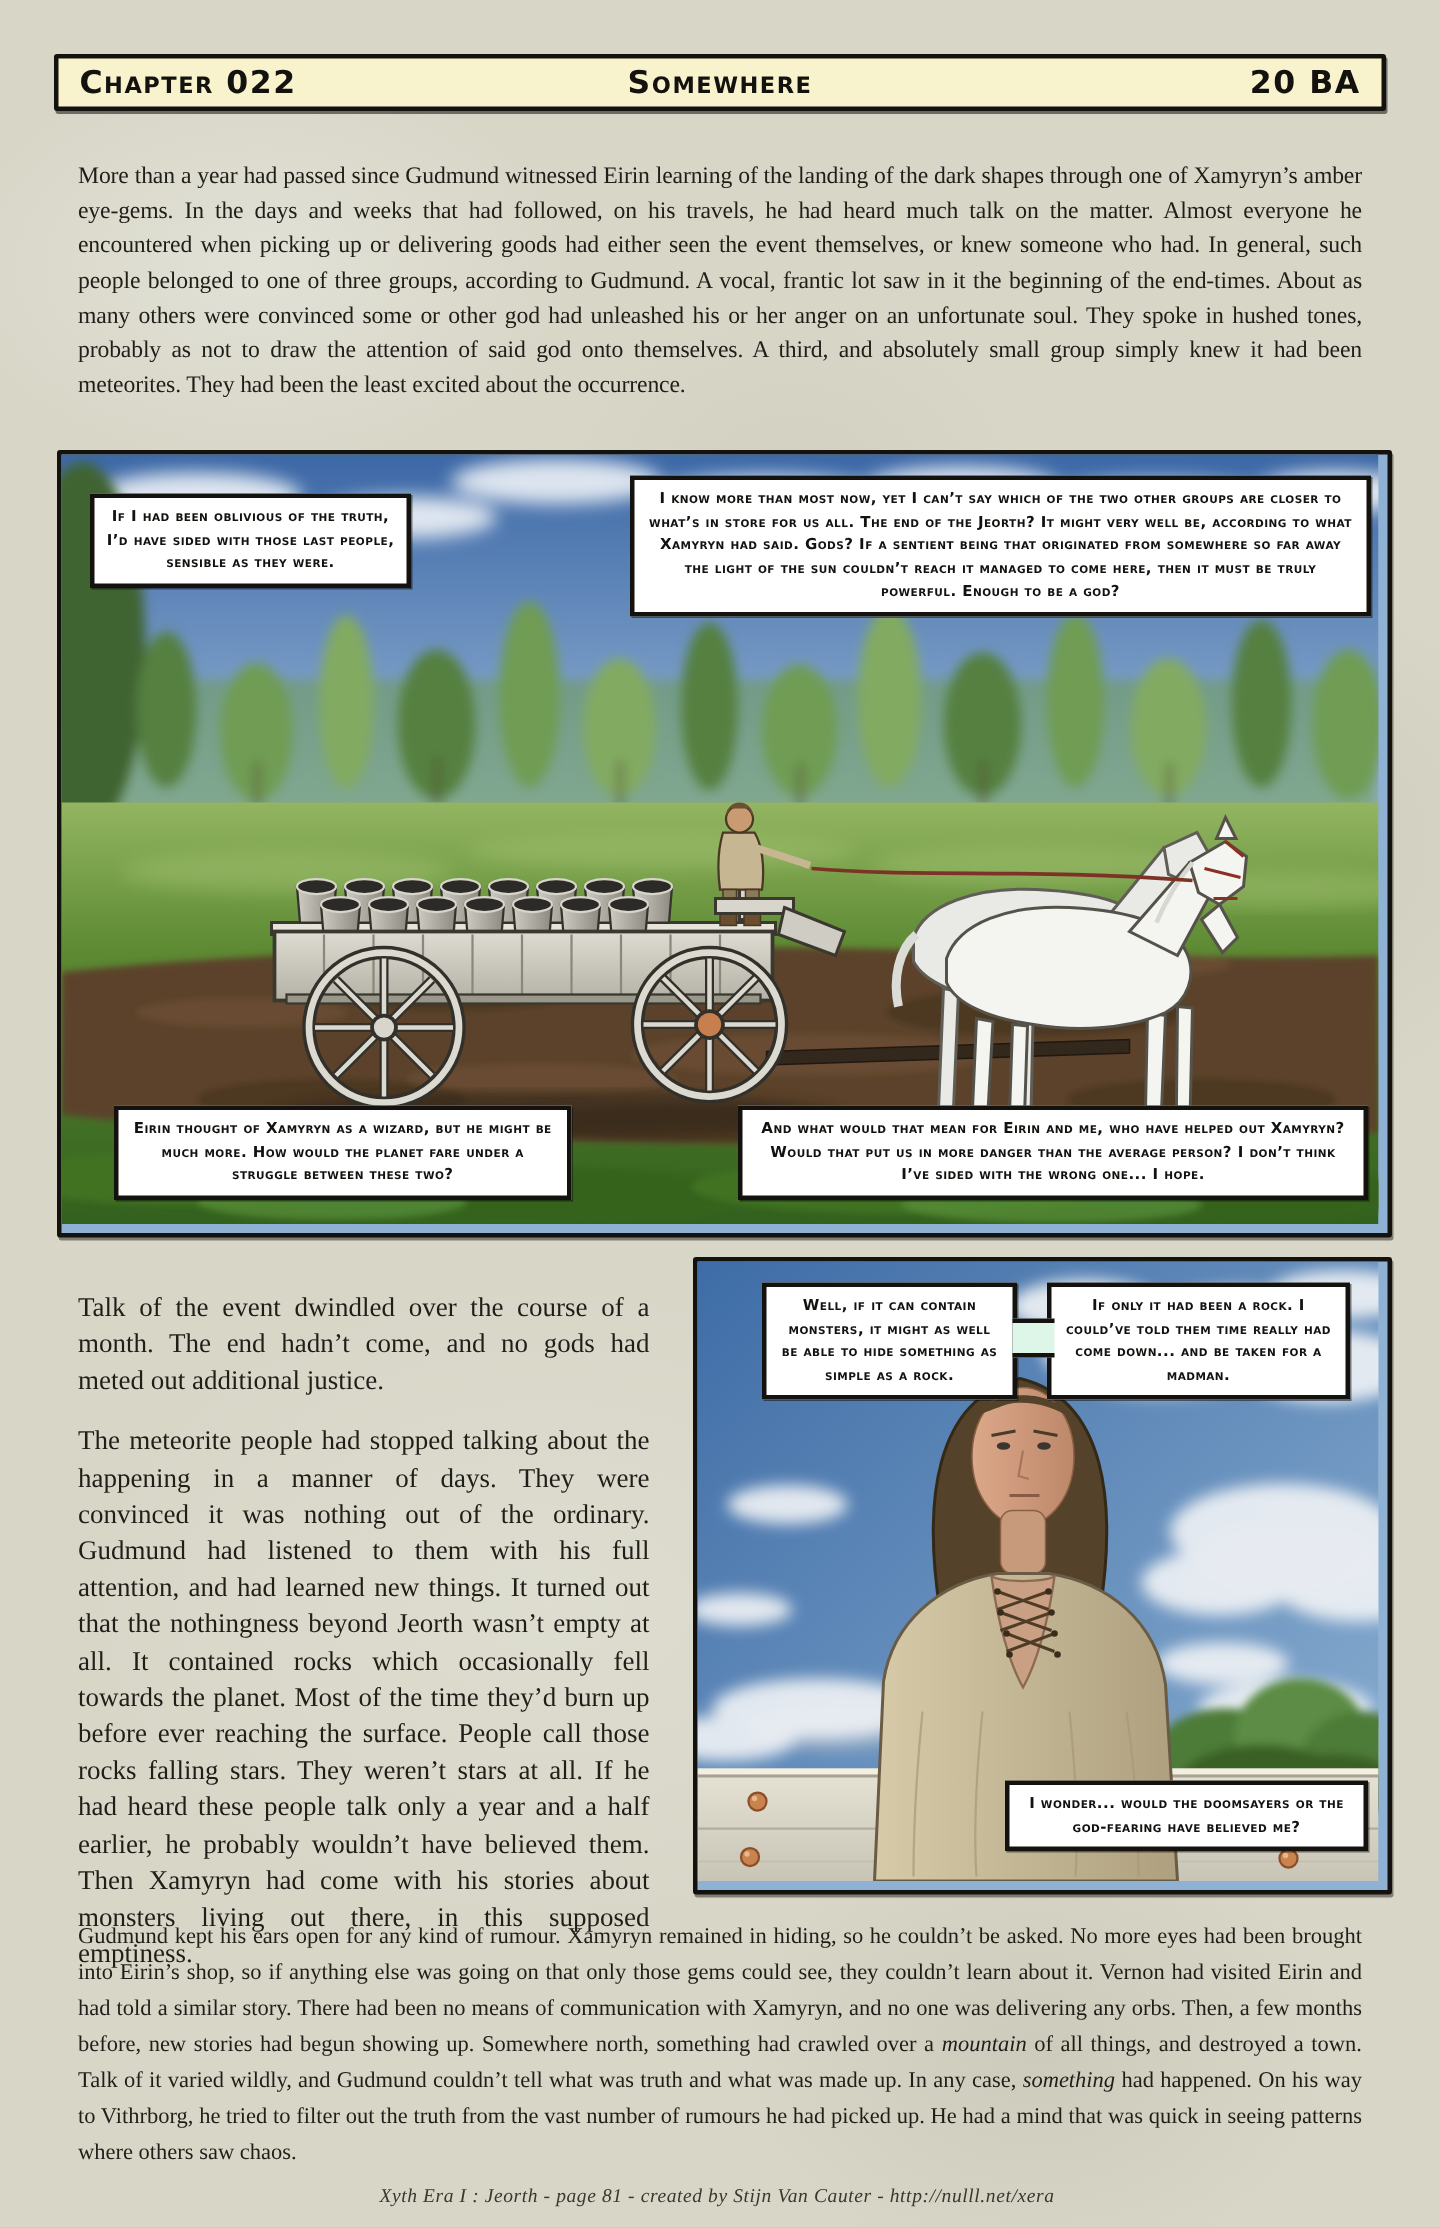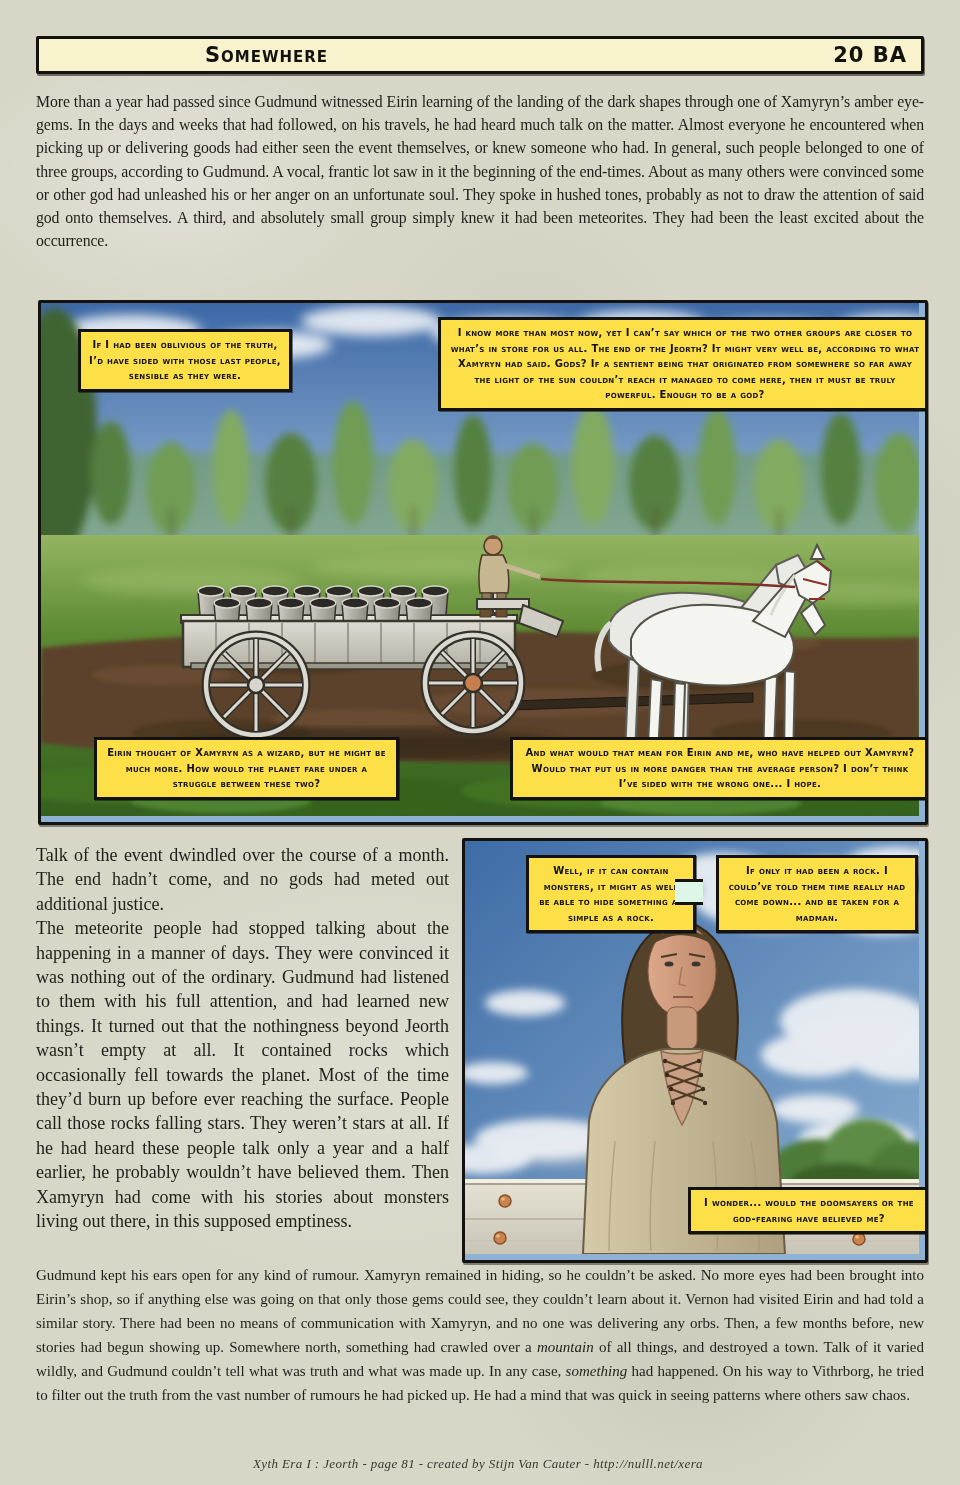--- a/index.html
+++ b/index.html
@@ -20,59 +20,60 @@
     position:absolute;left:36px;top:36px;width:888px;height:38px;box-sizing:border-box;
     background:#f8f3cd;border:3px solid #14120f;border-radius:2px;
     display:flex;align-items:center;padding:0 14px;
     font-size:21px;letter-spacing:1px;
     box-shadow:1px 2px 0 rgba(20,18,15,.55);
   }
   .headerbar .h-left{flex:1;text-align:left;}
   .headerbar .h-mid{flex:1;text-align:center;}
   .headerbar .h-right{flex:1;text-align:right;}
   .bodytext{position:absolute;text-align:justify;}
-  .bodytext p{margin:0;}
+  .bodytext p{margin:16px;}
   .intro{left:36px;top:90px;width:888px;font-size:15.8px;line-height:23.2px;letter-spacing:-.1px;}
   .midcol{left:36px;top:843px;width:413px;font-size:18px;line-height:24.4px;}
   .closing{left:36px;top:1263px;width:888px;font-size:15px;line-height:24px;}
   .closing em{font-style:italic;}
   .footer{
     position:absolute;left:0;top:1456px;width:956px;text-align:center;
     font-style:italic;font-size:13px;letter-spacing:.4px;color:#3a372f;
   }
   .panel{
     position:absolute;border:3px solid #14120f;border-radius:2px;overflow:hidden;background:#8fb2d4;
     box-shadow:1px 2px 0 rgba(20,18,15,.45);
   }
   .panel svg{position:absolute;left:0;top:0;}
   .panel-wagon{left:38px;top:300px;width:884px;height:519px;}
   .panel-gudmund{left:462px;top:838px;width:460px;height:419px;}
   .tbox{
-    position:absolute;box-sizing:border-box;background:#fde047;border:3px solid #14120f;
+    position:absolute;box-sizing:border-box;background:#ffffff;border:3px solid #14120f;
     padding:5px 8px;text-align:center;font-size:10px;line-height:1.55;letter-spacing:.3px;
-    z-index:3;box-shadow:1px 1px 0 rgba(10,10,10,.5);margin-left:18px;
+    z-index:3;box-shadow:1px 1px 0 rgba(10,10,10,.5);
   }
   .tb1{left:19px;top:26px;width:214px;}
   .tb2{left:379px;top:14px;width:494px;}
   .tb3{left:35px;top:434px;width:305px;}
   .tb4{left:451px;top:434px;width:420px;}
   .tbA{left:43px;top:14px;width:170px;}
   .tbB{left:233px;top:14px;width:202px;}
   .tbC{left:205px;top:346px;width:242px;}
   .tconnector{
     position:absolute;left:210px;top:38px;width:28px;height:20px;background:#ddf6e7;
     border-top:3px solid #14120f;border-bottom:3px solid #14120f;z-index:4;
   }
 </style>
 </head>
 <body>
 
 <div class="page">
 
   <div class="headerbar comic">
+    <span class="h-left">Chapter 022</span>
     <span class="h-mid">Somewhere</span>
     <span class="h-right">20 BA</span>
   </div>
 
   <div class="bodytext intro">
     <p>More than a year had passed since Gudmund witnessed Eirin learning of the landing of the dark shapes through one of Xamyryn’s amber eye-gems. In the days and weeks that had followed, on his travels, he had heard much talk on the matter. Almost everyone he encountered when picking up or delivering goods had either seen the event themselves, or knew someone who had. In general, such people belonged to one of three groups, according to Gudmund. A vocal, frantic lot saw in it the beginning of the end-times. About as many others were convinced some or other god had unleashed his or her anger on an unfortunate soul. They spoke in hushed tones, probably as not to draw the attention of said god onto themselves. A third, and absolutely small group simply knew it had been meteorites. They had been the least excited about the occurrence.</p>
   </div>
 
   <div class="panel panel-wagon">
     <svg width="878" height="513" viewBox="0 0 878 513">

